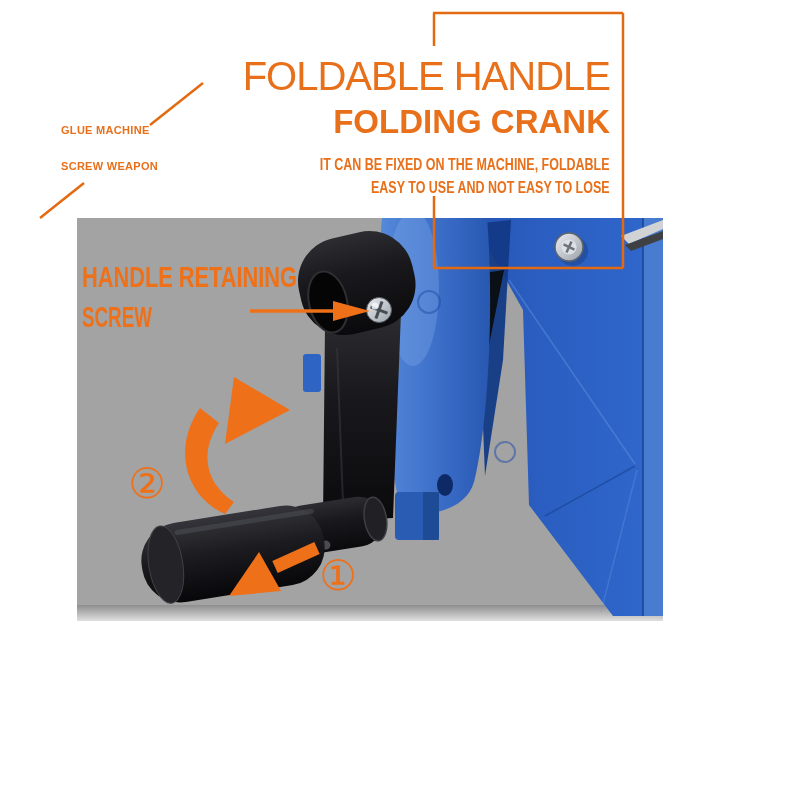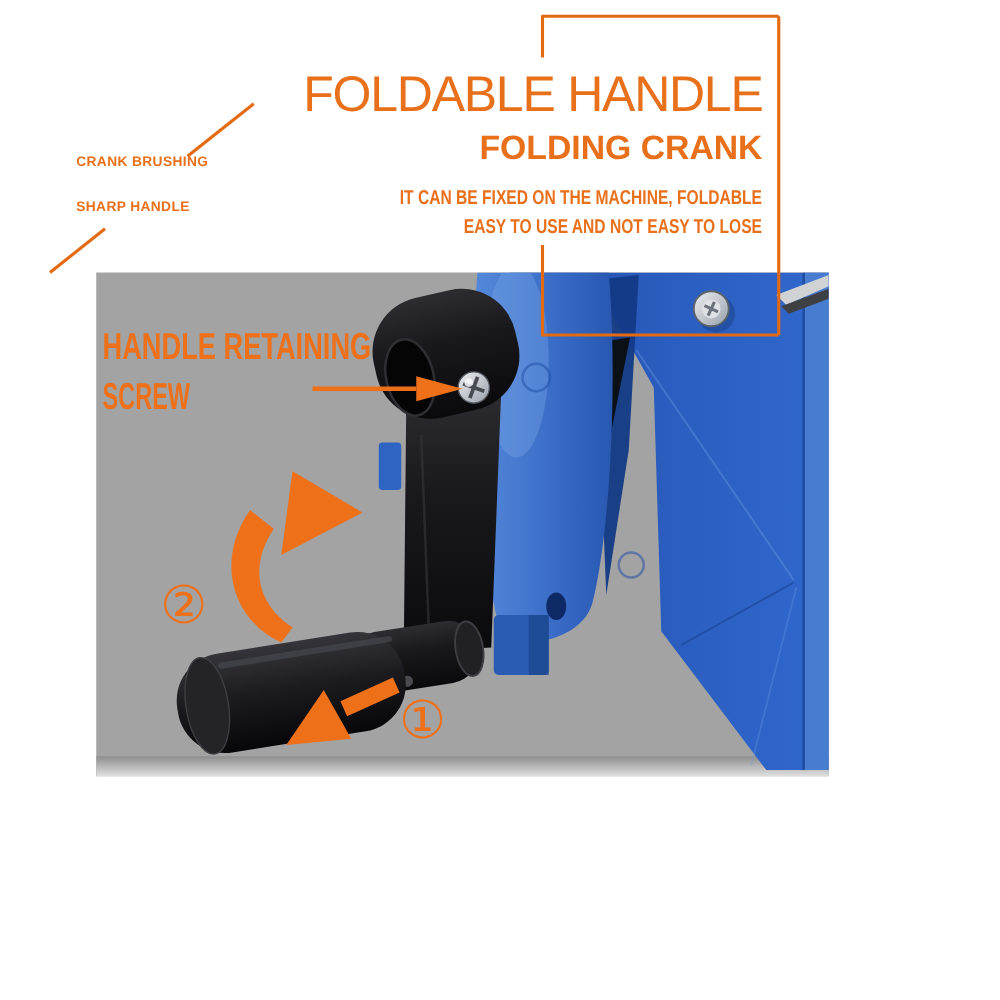--- a/index.html
+++ b/index.html
@@ -6,43 +6,43 @@
   body{width:800px;height:800px;background:#ffffff;font-family:"Liberation Sans","DejaVu Sans",sans-serif;}
   .stage{position:relative;width:800px;height:800px;background:#ffffff;overflow:hidden;}
 
   
   .side-label{position:absolute;color:#e8701a;font-weight:bold;font-size:11px;letter-spacing:.3px;white-space:nowrap;}
   #label-glue{left:61px;top:124px;}
   #label-sharp{left:61px;top:160px;}
 
   .title-block{position:absolute;top:56px;right:190px;text-align:right;color:#e8701a;}
   .headline{font-size:40px;font-weight:normal;letter-spacing:-1px;line-height:1;margin:0;white-space:nowrap;}
-  .subheadline{font-size:27px;font-weight:bold;line-height:1;margin:9px 0 0 0;white-space:nowrap;}
+  .subheadline{font-size:33px;font-weight:bold;line-height:1;margin:9px 0 0 0;white-space:nowrap;}
   .taglines{margin-top:15px;font-size:16px;font-weight:bold;line-height:23px;white-space:nowrap;
             transform:scaleX(.78);transform-origin:100% 0;}
 
   
   .photo{position:absolute;left:77px;top:218px;width:586px;height:403px;background:#a3a3a3;}
   .photo svg{display:block;}
 
   
   .footnote{position:absolute;left:57px;top:691px;width:710px;color:#ed6e1f;font-size:19.5px;
             font-weight:bold;line-height:27px;letter-spacing:-.3px;white-space:pre-line;}
 
   
   .overlay{position:absolute;left:0;top:0;pointer-events:none;}
   .oline{stroke:#e46a12;stroke-width:2.5;}
 </style>
 </head>
 <body>
 
 <div class="stage">
 
-  <div class="side-label" id="label-glue">CRANK BRUSHING</div>
-  <div class="side-label" id="label-sharp">SHARP HANDLE</div>
+  <div class="side-label" id="label-glue">GLUE MACHINE</div>
+  <div class="side-label" id="label-sharp">SCREW WEAPON</div>
 
   <div class="title-block">
     <div class="headline">FOLDABLE HANDLE</div>
     <div class="subheadline">FOLDING CRANK</div>
     <div class="taglines">
       <div>IT CAN BE FIXED ON THE MACHINE, FOLDABLE</div>
       <div>EASY TO USE AND NOT EASY TO LOSE</div>
     </div>
   </div>
 

